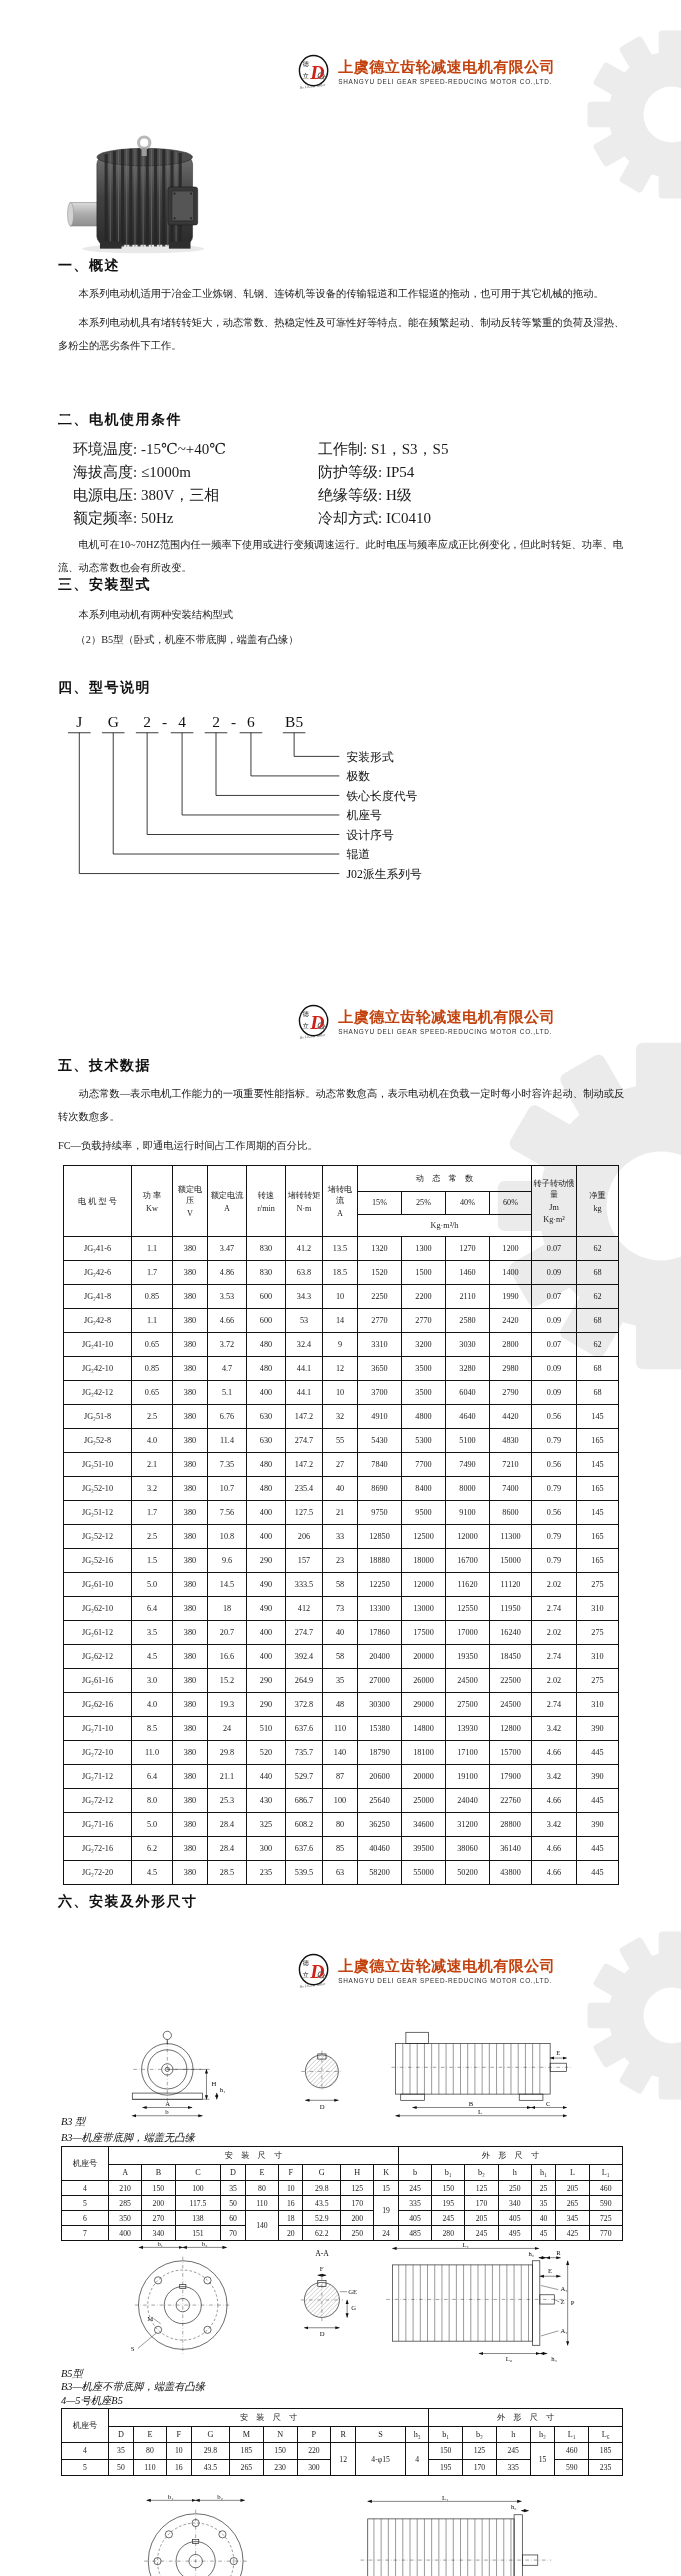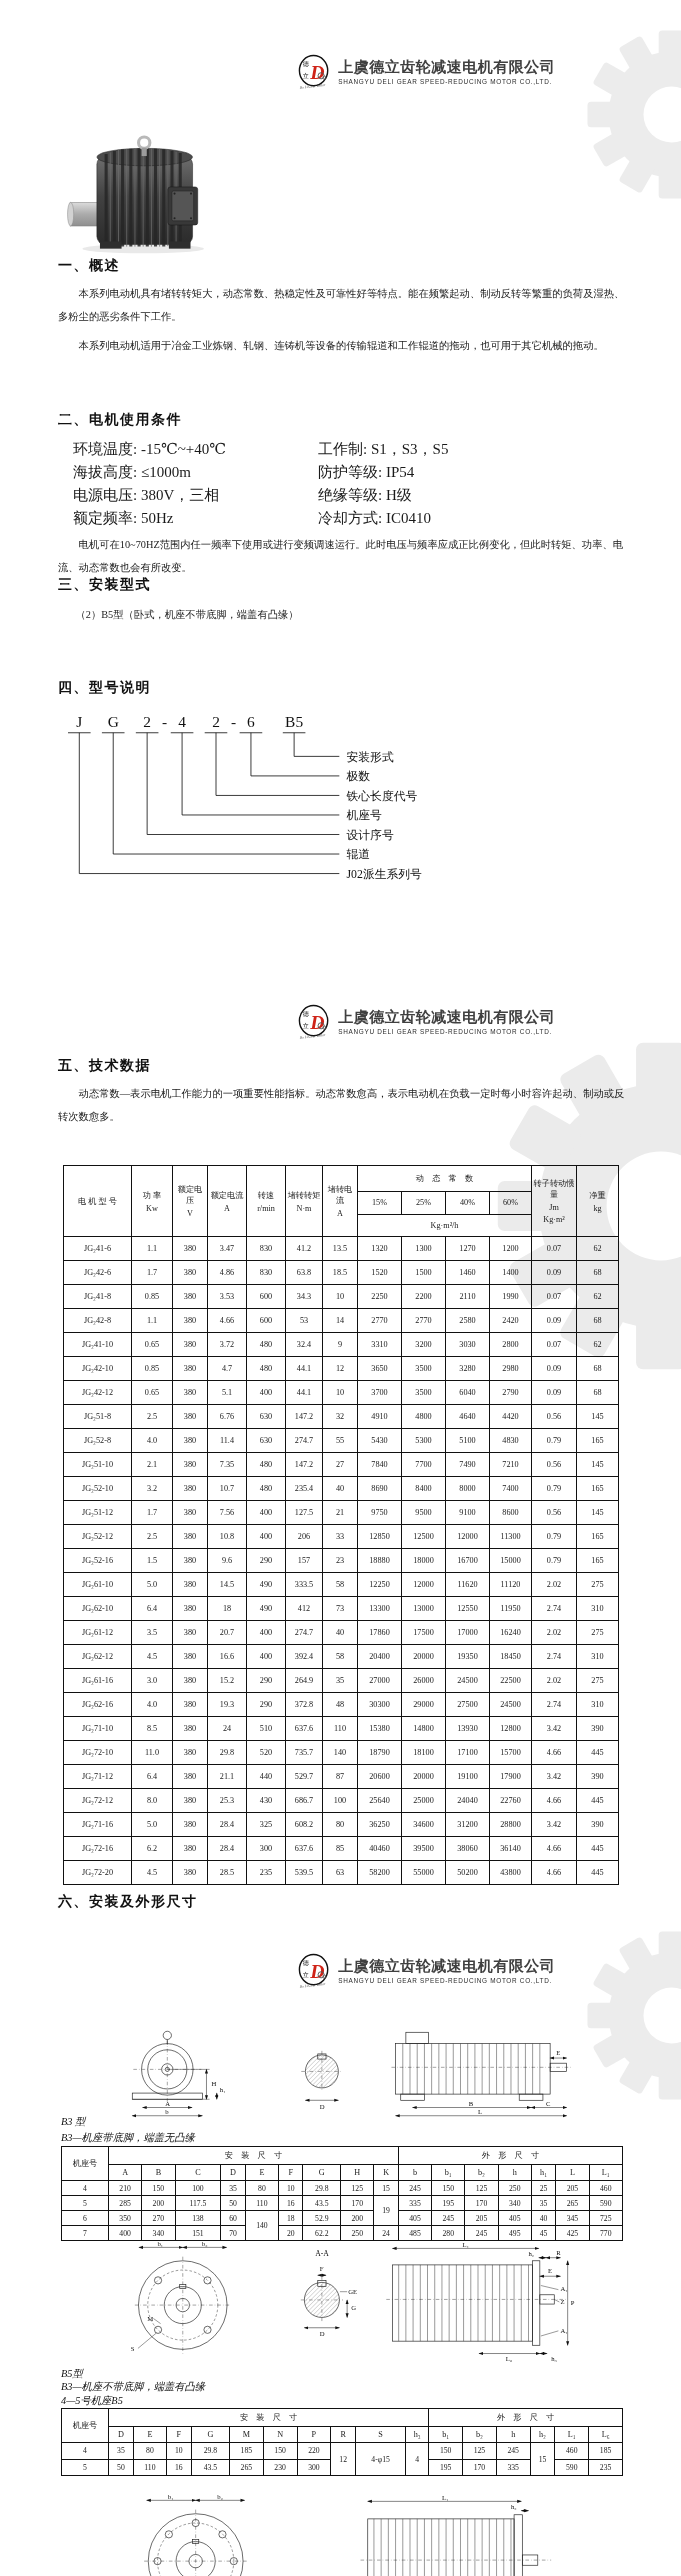--- a/index.html
+++ b/index.html
@@ -4,21 +4,21 @@
 <style>
   html,body{margin:0;padding:0;}
   body{
     width:682px;height:2774px;position:relative;background:#ffffff;
     font-family:"Liberation Serif","DejaVu Serif",serif;color:#1a1a1a;
     overflow:hidden;
   }
   
   .brand{position:absolute;left:298px;display:flex;align-items:center;gap:7.2px;z-index:3;}
   .brand .cn{font-family:"Liberation Sans","DejaVu Sans",sans-serif;font-weight:bold;
-    font-size:15px;letter-spacing:0.5px;color:#404040;white-space:nowrap;line-height:1.1;}
+    font-size:15px;letter-spacing:0.5px;color:#c2410c;white-space:nowrap;line-height:1.1;}
   .brand .en{font-family:"Liberation Sans","DejaVu Sans",sans-serif;font-size:6.4px;
     letter-spacing:0.7px;color:#2a2a2a;white-space:nowrap;margin-top:2.1px;}
   
   .gear{position:absolute;z-index:0;color:#ececec;}
   .g1{top:27px;right:-77px;width:175px;height:175px;}
   .g2{top:1036px;right:-149px;width:340px;height:340px;color:#ebebeb;}
   .g3{top:1928px;right:-77px;width:175px;height:175px;}
   
   .motor{position:absolute;left:66px;top:124px;width:142px;height:132px;z-index:1;}
   
@@ -156,41 +156,42 @@
   <circle cx="211" cy="135" r="2" fill="#222" stroke="none"></circle>
   <circle cx="243" cy="135" r="2" fill="#222" stroke="none"></circle>
   <circle cx="211" cy="183" r="2" fill="#222" stroke="none"></circle>
   <circle cx="243" cy="183" r="2" fill="#222" stroke="none"></circle>
   <rect x="66" y="228" width="42" height="14" fill="#2e2e2e"></rect>
   <rect x="200" y="228" width="42" height="14" fill="#2e2e2e"></rect>
 </svg>
 
 <div class="sec-title" style="top:257px">一、概述</div>
 <div class="body-block" style="top:282px">
+  <p>本系列电动机适用于冶金工业炼钢、轧钢、连铸机等设备的传输辊道和工作辊道的拖动，也可用于其它机械的拖动。</p>
   <p>本系列电动机具有堵转转矩大，动态常数、热稳定性及可靠性好等特点。能在频繁起动、制动反转等繁重的负荷及湿热、多粉尘的恶劣条件下工作。</p>
-  <p>本系列电动机适用于冶金工业炼钢、轧钢、连铸机等设备的传输辊道和工作辊道的拖动，也可用于其它机械的拖动。</p>
 </div>
 
 <div class="sec-title" style="top:411px">二、电机使用条件</div>
 <div class="cond-grid" style="top:438px">
   <div>环境温度: -15℃~+40℃</div>
   <div>工作制: S1，S3，S5</div>
   <div>海拔高度: ≤1000m</div>
   <div>防护等级: IP54</div>
   <div>电源电压: 380V，三相</div>
   <div>绝缘等级: H级</div>
   <div>额定频率: 50Hz</div>
   <div>冷却方式: IC0410</div>
 </div>
 <div class="body-block" style="top:533px">
   <p>电机可在10~70HZ范围内任一频率下使用或进行变频调速运行。此时电压与频率应成正比例变化，但此时转矩、功率、电流、动态常数也会有所改变。</p>
 </div>
 
 <div class="sec-title" style="top:576px">三、安装型式</div>
 <div class="lines-block" style="top:602px">
+  <div class="ind1">本系列电动机有两种安装结构型式</div>
   <div class="ind2">（2）B5型（卧式，机座不带底脚，端盖有凸缘）</div>
 </div>
 
 <div class="sec-title" style="top:679px">四、型号说明</div>
 <svg id="model-svg" width="464" height="185" viewBox="0 0 900 360">
     <text x="40" y="42" text-anchor="middle" class="md-sym">J</text>
     <text x="106" y="42" text-anchor="middle" class="md-sym">G</text>
     <text x="172" y="42" text-anchor="middle" class="md-sym">2</text>
     <text x="206" y="42" text-anchor="middle" class="md-sym">-</text>
     <text x="240" y="42" text-anchor="middle" class="md-sym">4</text>
@@ -227,20 +228,21 @@
     </svg>
   <div>
     <div class="cn">上虞德立齿轮减速电机有限公司</div>
     <div class="en">SHANGYU DELI GEAR SPEED-REDUCING MOTOR CO.,LTD.</div>
   </div>
 </div>
 
 <div class="sec-title" style="top:1057px">五、技术数据</div>
 <div class="body-block" style="top:1082px">
   <p>动态常数—表示电机工作能力的一项重要性能指标。动态常数愈高，表示电动机在负载一定时每小时容许起动、制动或反转次数愈多。</p>
+  <p class="noindent">FC—负载持续率，即通电运行时间占工作周期的百分比。</p>
 </div>
 
 <table id="tech-table" class="dtable">
   <colgroup>
     <col style="width:68px">
       <col style="width:41px">
       <col style="width:35px">
       <col style="width:39px">
     <col style="width:39px">
       <col style="width:37px">

